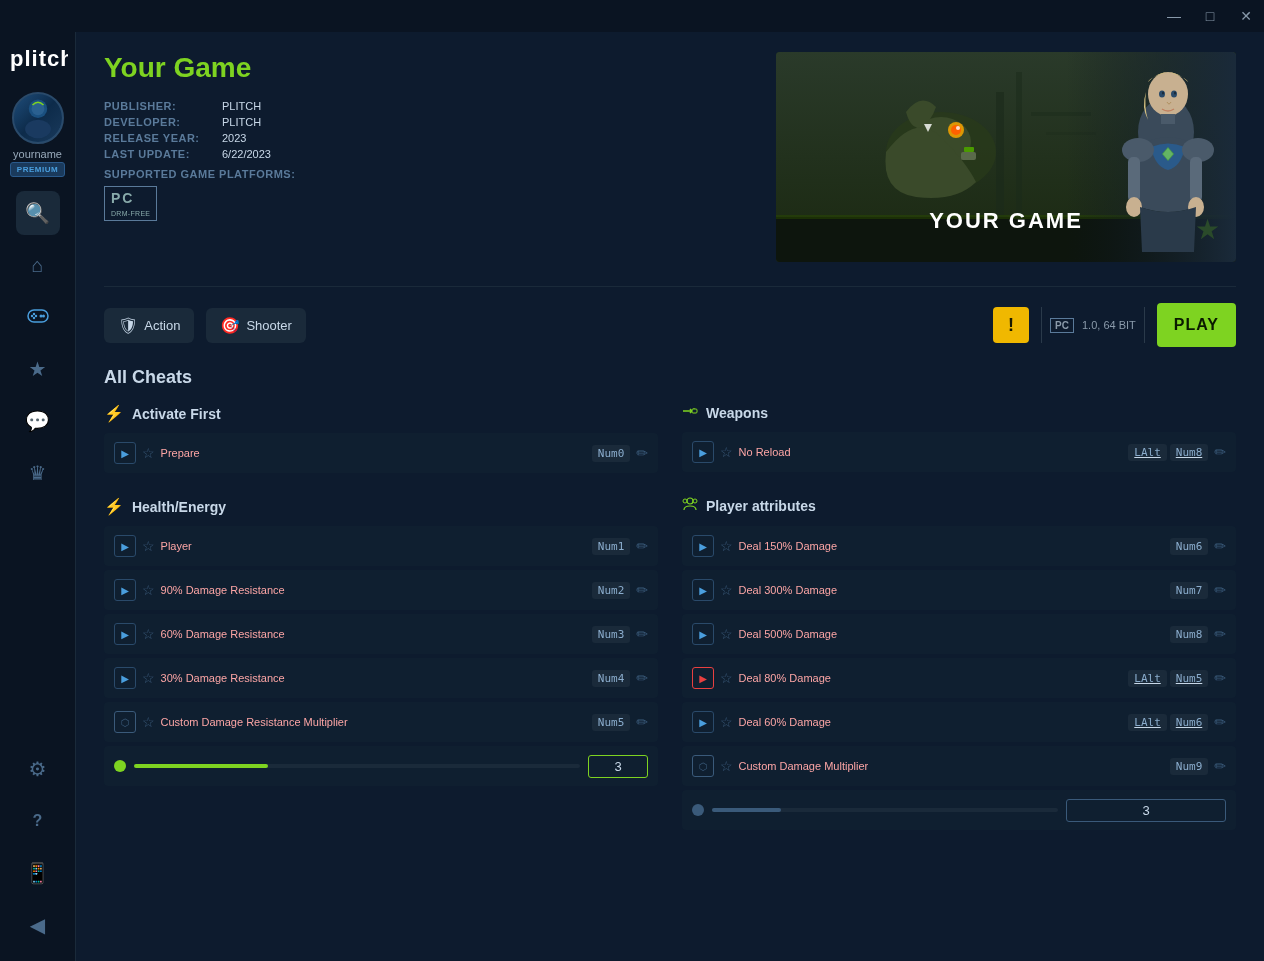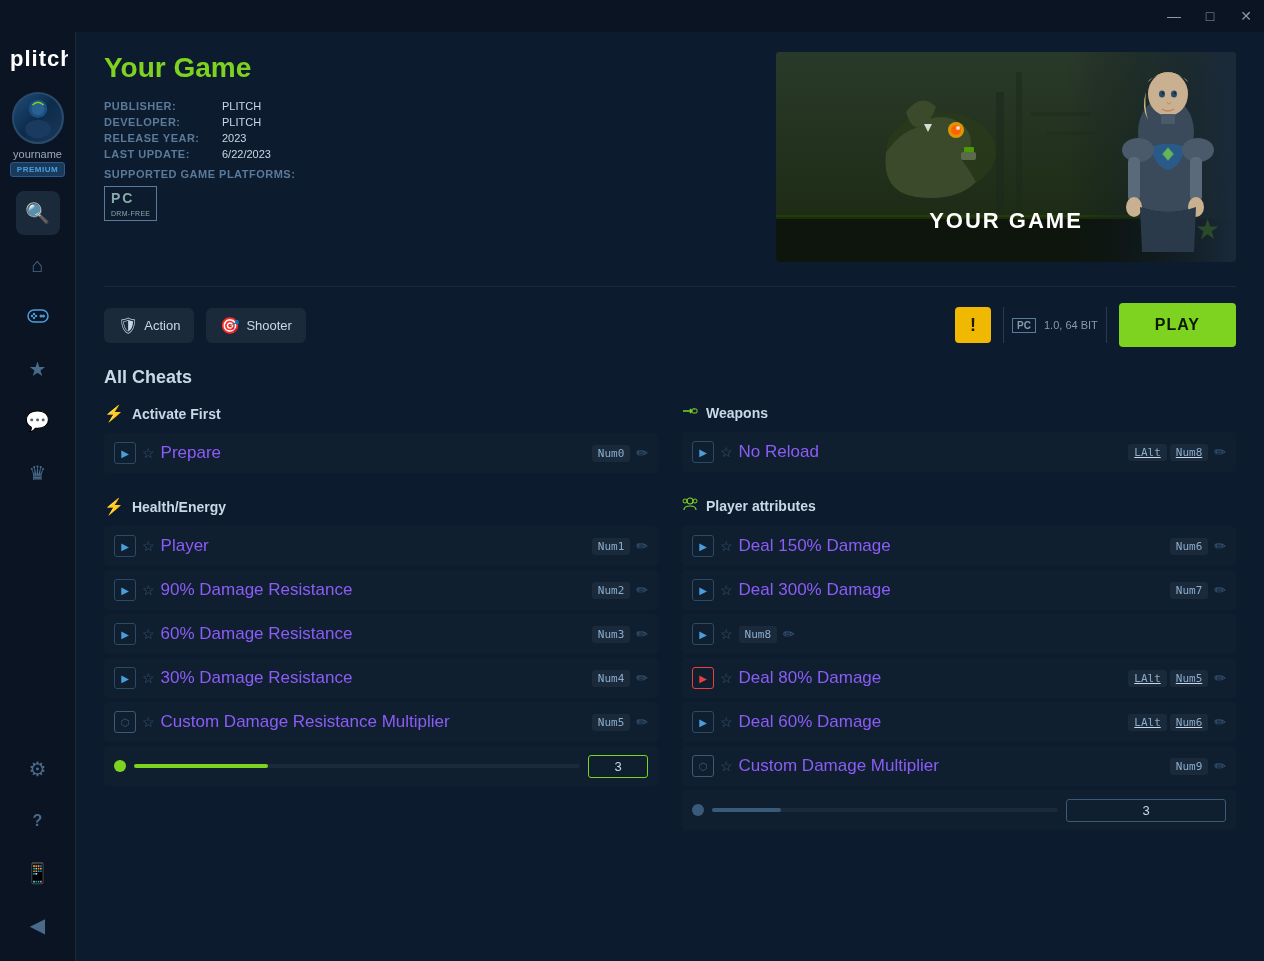--- a/index.html
+++ b/index.html
@@ -258,21 +258,21 @@
       padding: 0 8px;
       border-left: 1px solid #2a3a4a;
       border-right: 1px solid #2a3a4a;
       height: 36px;
     }
     .play-btn {
       background: #7ed321;
       color: #0a1a00;
       border: none;
       border-radius: 4px;
-      padding: 0 36px;
+      padding: 0 17px;
       height: 44px;
       font-size: 16px;
       font-weight: 900;
       letter-spacing: 1px;
       cursor: pointer;
     }
 
     
     .cheats-title {
       font-size: 18px;
@@ -322,22 +322,22 @@
     }
     .cheat-play-btn.warning { border-color: #e84040; color: #e84040; }
     .cheat-star {
       color: #3a5a7a;
       font-size: 14px;
       cursor: pointer;
       flex-shrink: 0;
     }
     .cheat-name {
       flex: 1;
-      font-size: 17px;
-      color: #8b5cf6;
+      font-size: 11px;
+      color: #fca5a5;
     }
     .cheat-key {
       background: #1a2a3a;
       color: #8aaccc;
       font-size: 11px;
       padding: 2px 6px;
       border-radius: 3px;
       font-family: monospace;
       flex-shrink: 0;
     }
@@ -771,20 +771,21 @@
             <button class="cheat-play-btn">▶</button>
             <span class="cheat-star">☆</span>
             <span class="cheat-name">Deal 300% Damage</span>
             <span class="cheat-key">Num7</span>
             <span class="cheat-edit">✏</span>
           </div>
 
           <div class="cheat-row">
             <button class="cheat-play-btn">▶</button>
             <span class="cheat-star">☆</span>
+            <span class="cheat-name">Deal 500% Damage</span>
             <span class="cheat-key">Num8</span>
             <span class="cheat-edit">✏</span>
           </div>
 
           <div class="cheat-row">
             <button class="cheat-play-btn warning">▶</button>
             <span class="cheat-star">☆</span>
             <span class="cheat-name">Deal 80% Damage</span>
             <div class="cheat-key-group">
               <span class="cheat-key lalt">LAlt</span>

